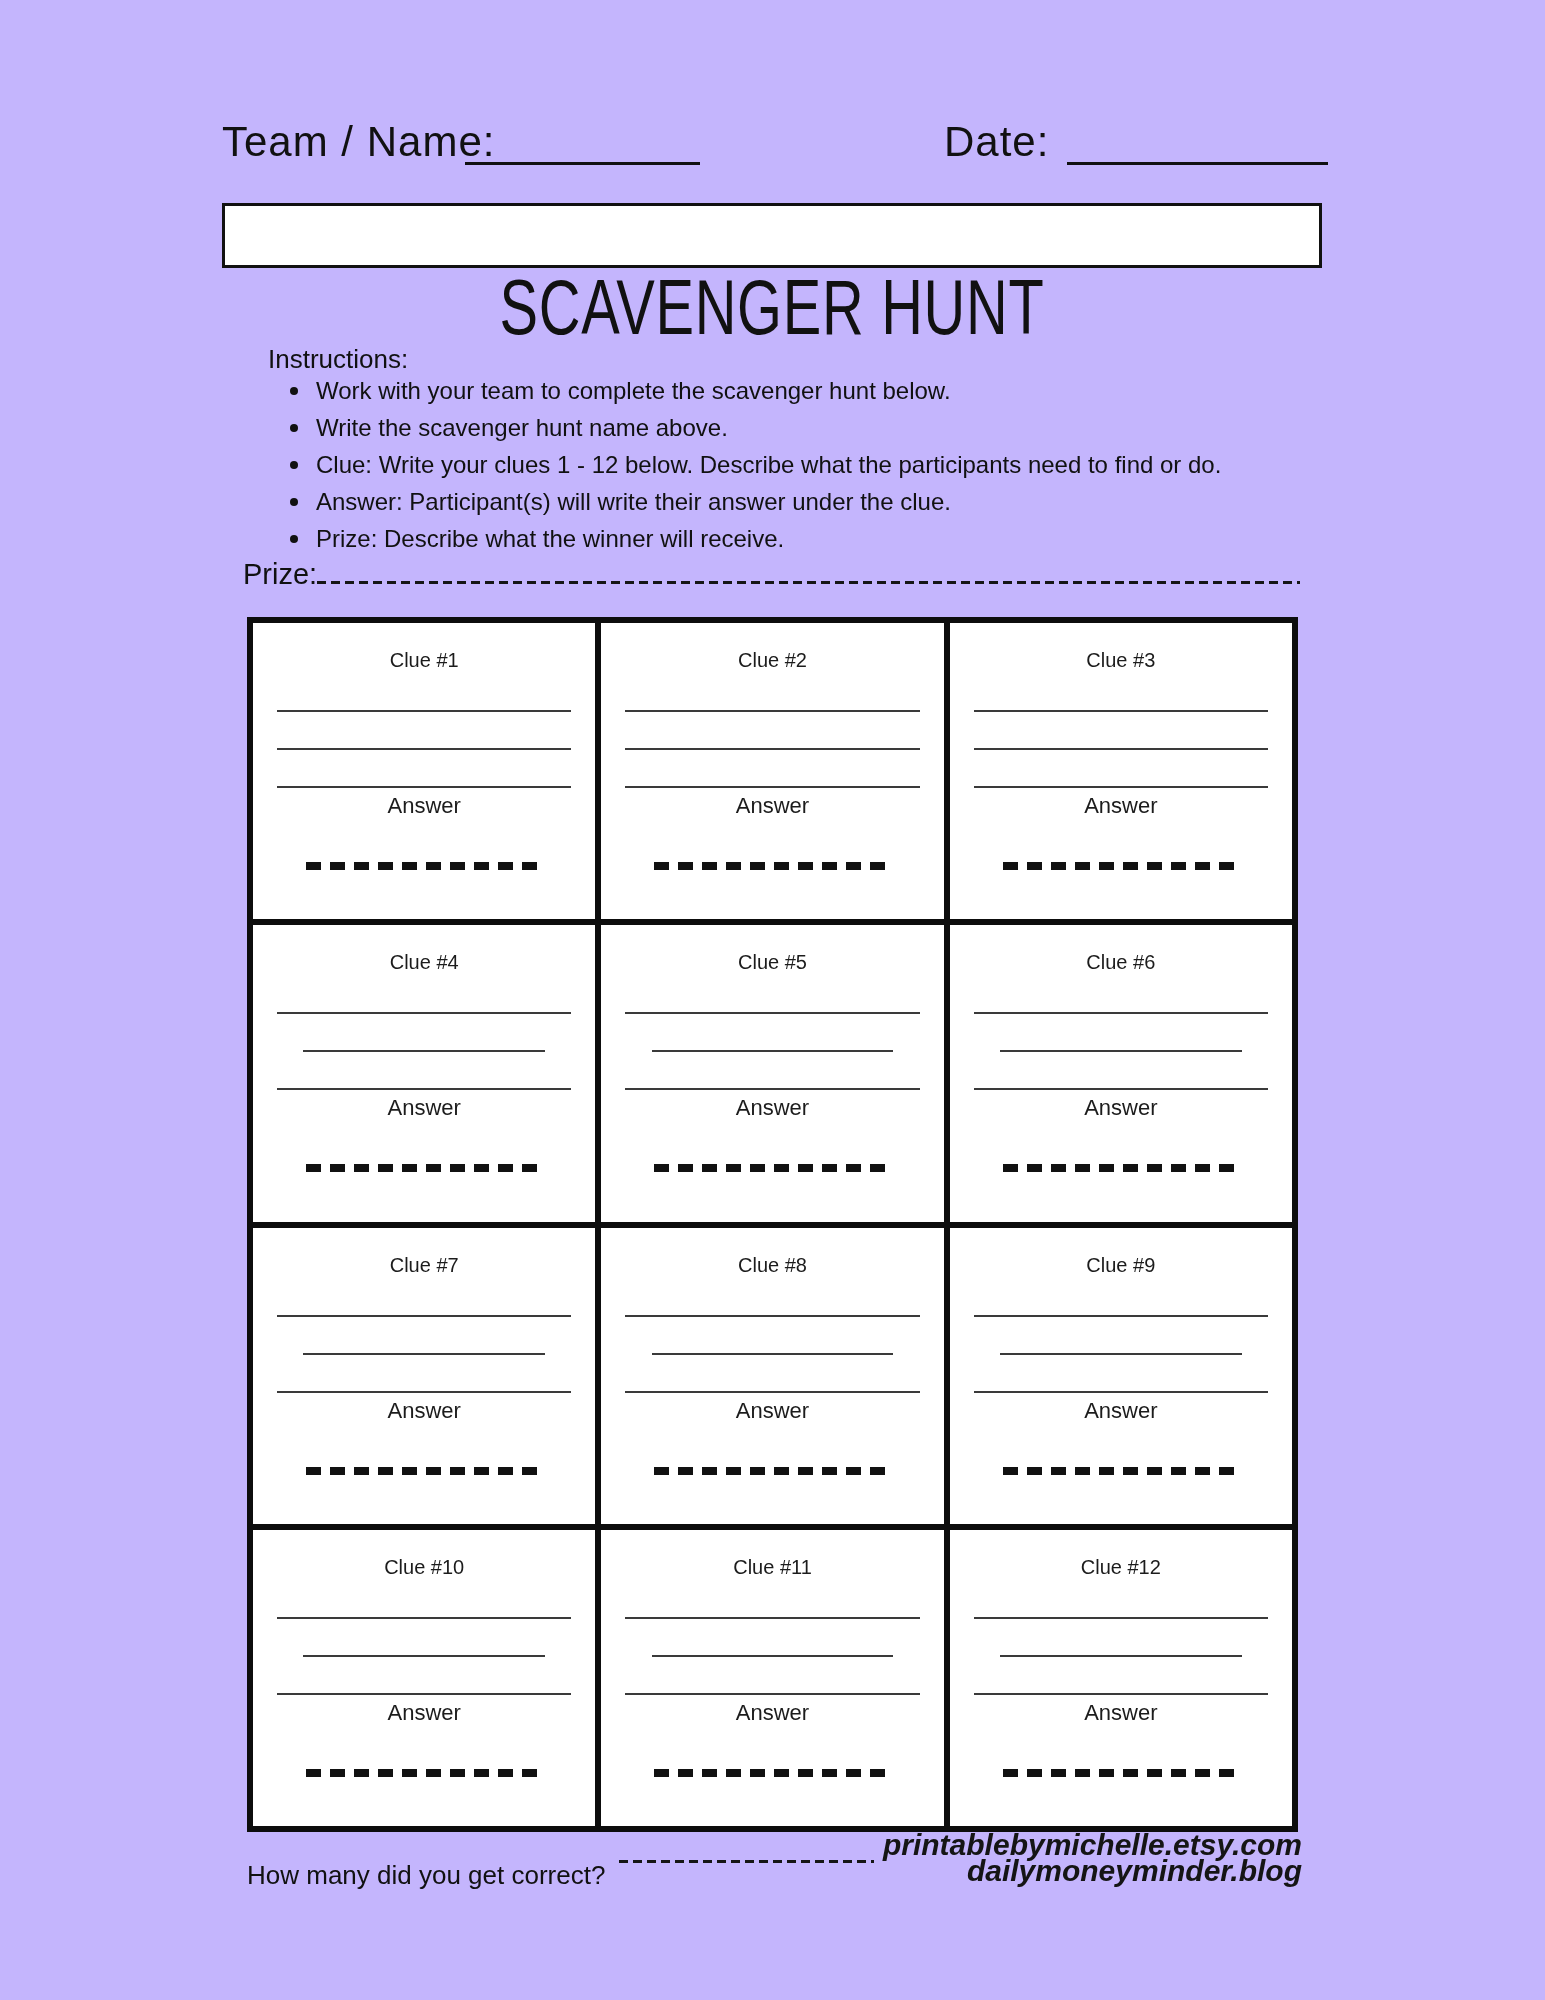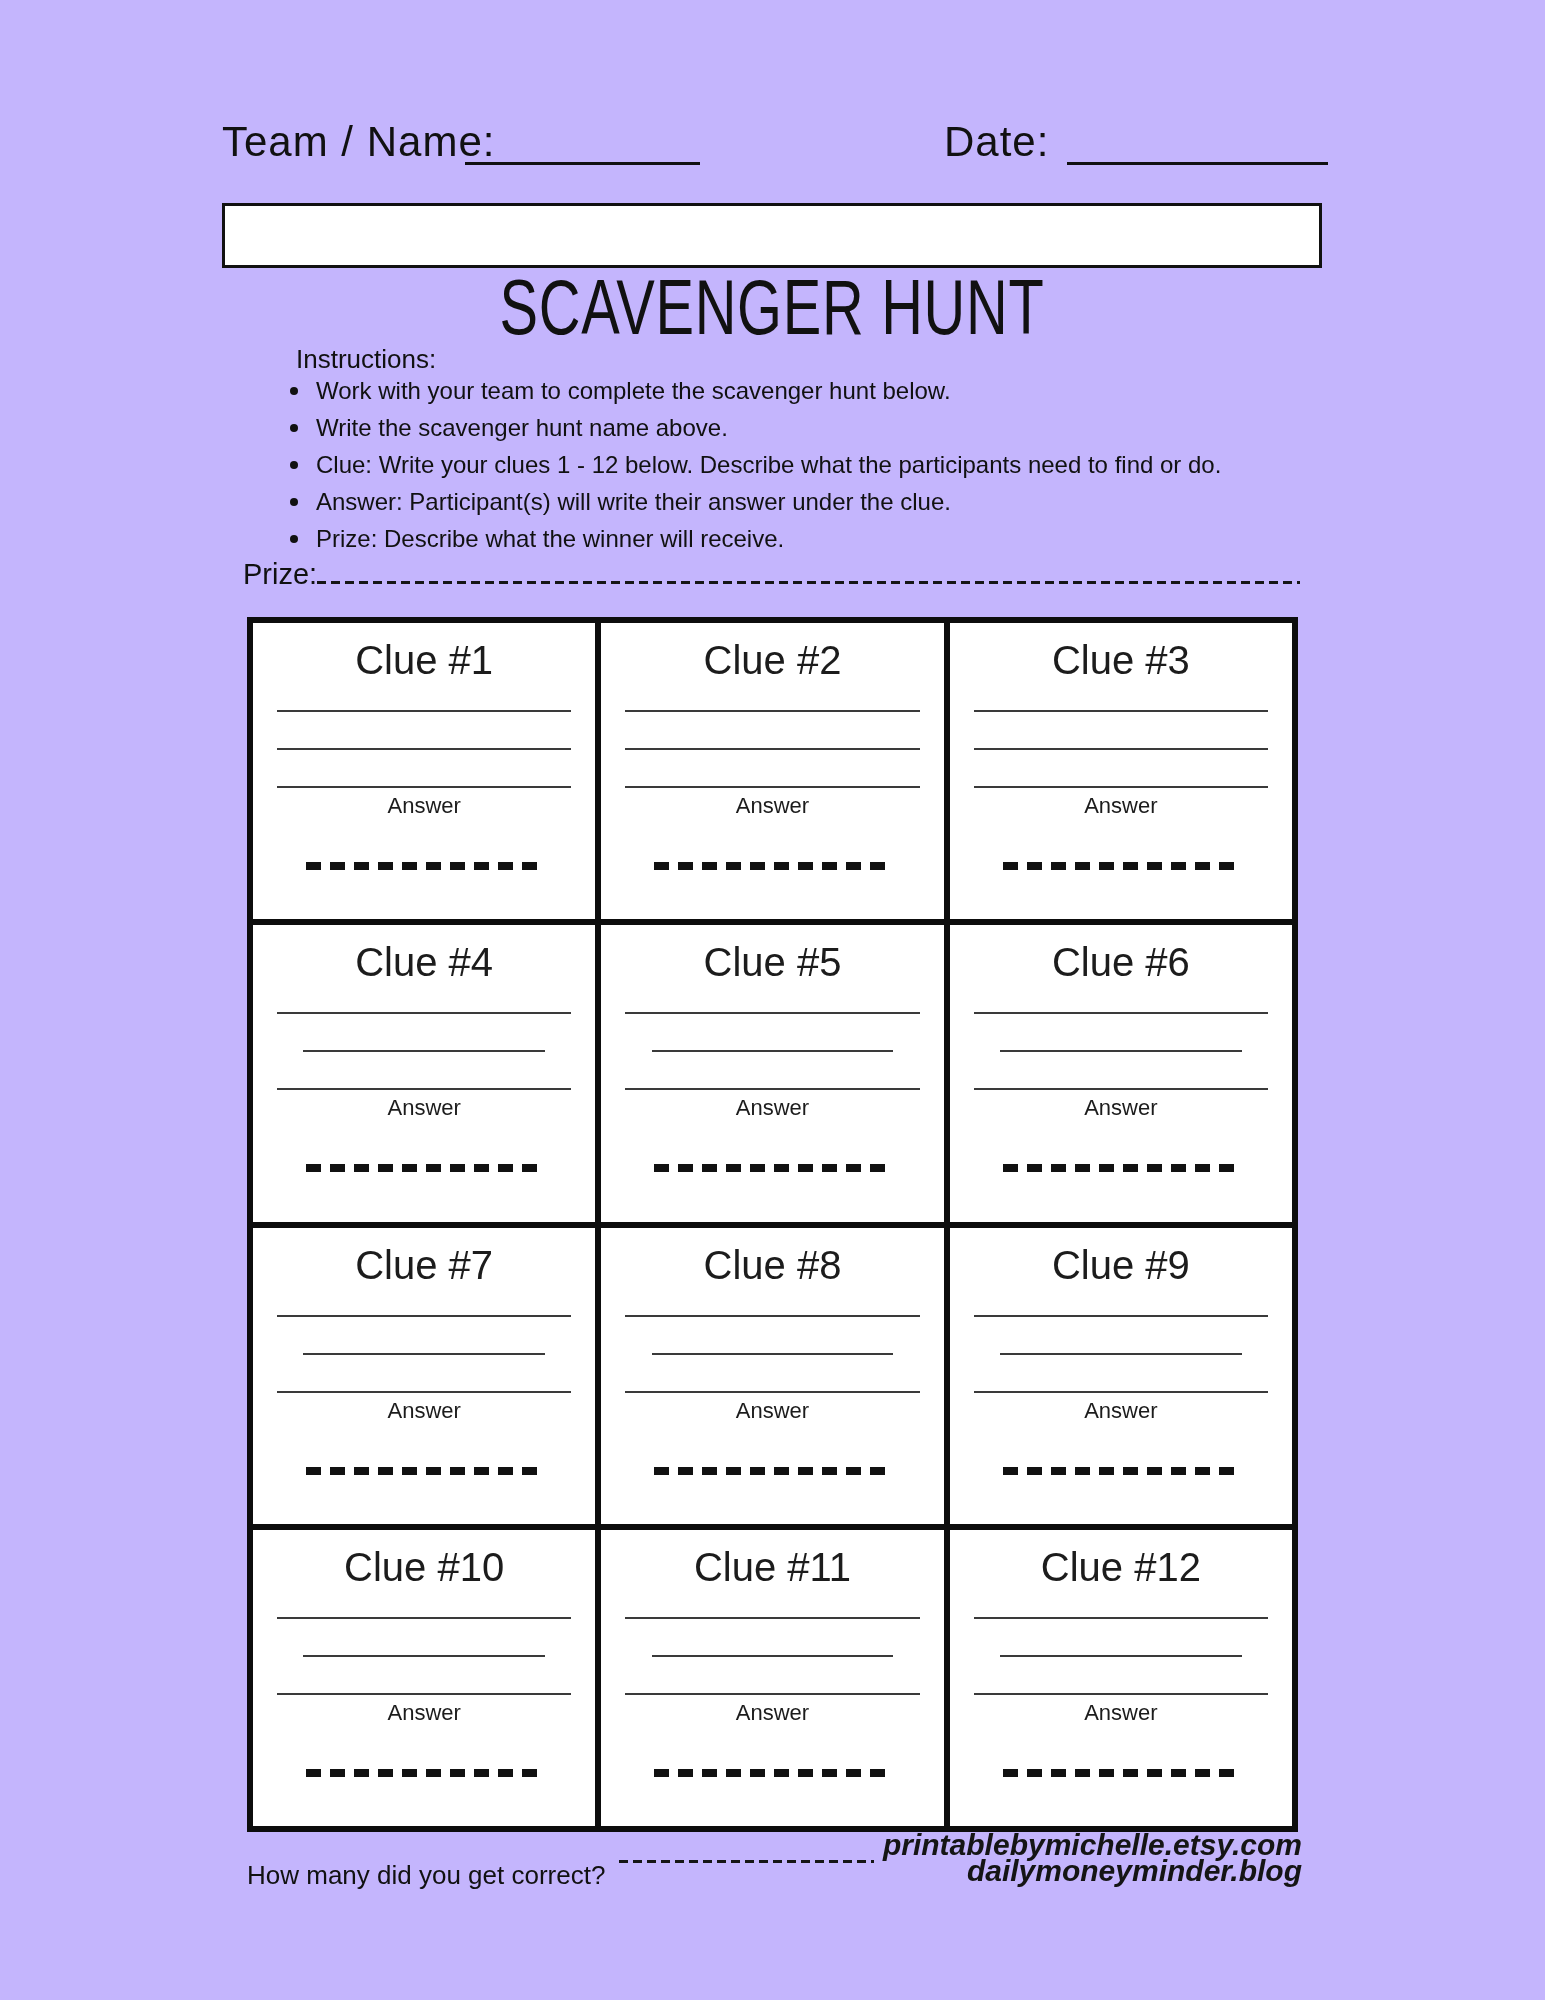--- a/index.html
+++ b/index.html
@@ -19,21 +19,21 @@
     position:absolute;left:222px;top:203px;width:1100px;height:65px;
     border:3px solid #111111;box-sizing:border-box;background:#ffffff;
   }
   
   .title{
     position:absolute;left:222px;top:268px;width:1100px;text-align:center;
     font-size:78px;line-height:1;font-weight:400;letter-spacing:1px;
     transform:scaleX(0.74);transform-origin:50% 50%;white-space:nowrap;
   }
   
-  .instructions-label{position:absolute;left:268px;top:344px;font-size:26px;font-weight:500;margin-left:28px;}
+  .instructions-label{position:absolute;left:268px;top:344px;font-size:26px;font-weight:500;}
   .instructions-list{position:absolute;left:290px;top:374px;width:1060px;}
   .instr-item{display:flex;align-items:flex-start;height:37px;}
   .bullet-dot{flex:0 0 auto;width:8px;height:8px;border-radius:50%;background:#111111;margin:13px 18px 0 0;}
   .instr-text{font-size:24px;line-height:34px;white-space:nowrap;}
   
   .prize-row{position:absolute;left:243px;top:558px;width:1057px;display:flex;align-items:flex-end;}
   .prize-label{font-size:29px;font-weight:500;margin-right:0;}
   .dash-thin{
     flex:1;height:3px;margin-bottom:7px;
     background:repeating-linear-gradient(90deg,#151515 0 9px,transparent 9px 14px);
@@ -41,21 +41,21 @@
   
   .clue-grid{
     position:absolute;left:247px;top:617px;width:1051px;height:1215px;
     border:3px solid #0d0d0d;box-sizing:border-box;
     display:grid;grid-template-columns:repeat(3,1fr);grid-template-rows:repeat(4,1fr);
   }
   .cell{
     border:3px solid #0d0d0d;box-sizing:border-box;background:#ffffff;
     display:flex;flex-direction:column;align-items:center;
   }
-  .clue-title{margin-top:20px;font-size:40px;line-height:34px;color:#1c1c1c;}
+  .clue-title{margin-top:20px;font-size:20px;line-height:34px;color:#1c1c1c;}
   .clue-lines{width:86%;}
   .clue-line{height:33px;border-bottom:2px solid #3a3a3a;}
   .clue-line + .clue-line{height:36px;}
   .cell.lower .clue-line:nth-child(2){width:82%;margin:0 auto;}
   .answer-label{font-size:22px;line-height:36px;color:#1c1c1c;}
   .answer-dash{
     margin-top:38px;width:236px;height:8px;
     background:repeating-linear-gradient(90deg,#111111 0 15px,transparent 15px 24px);
   }
   

